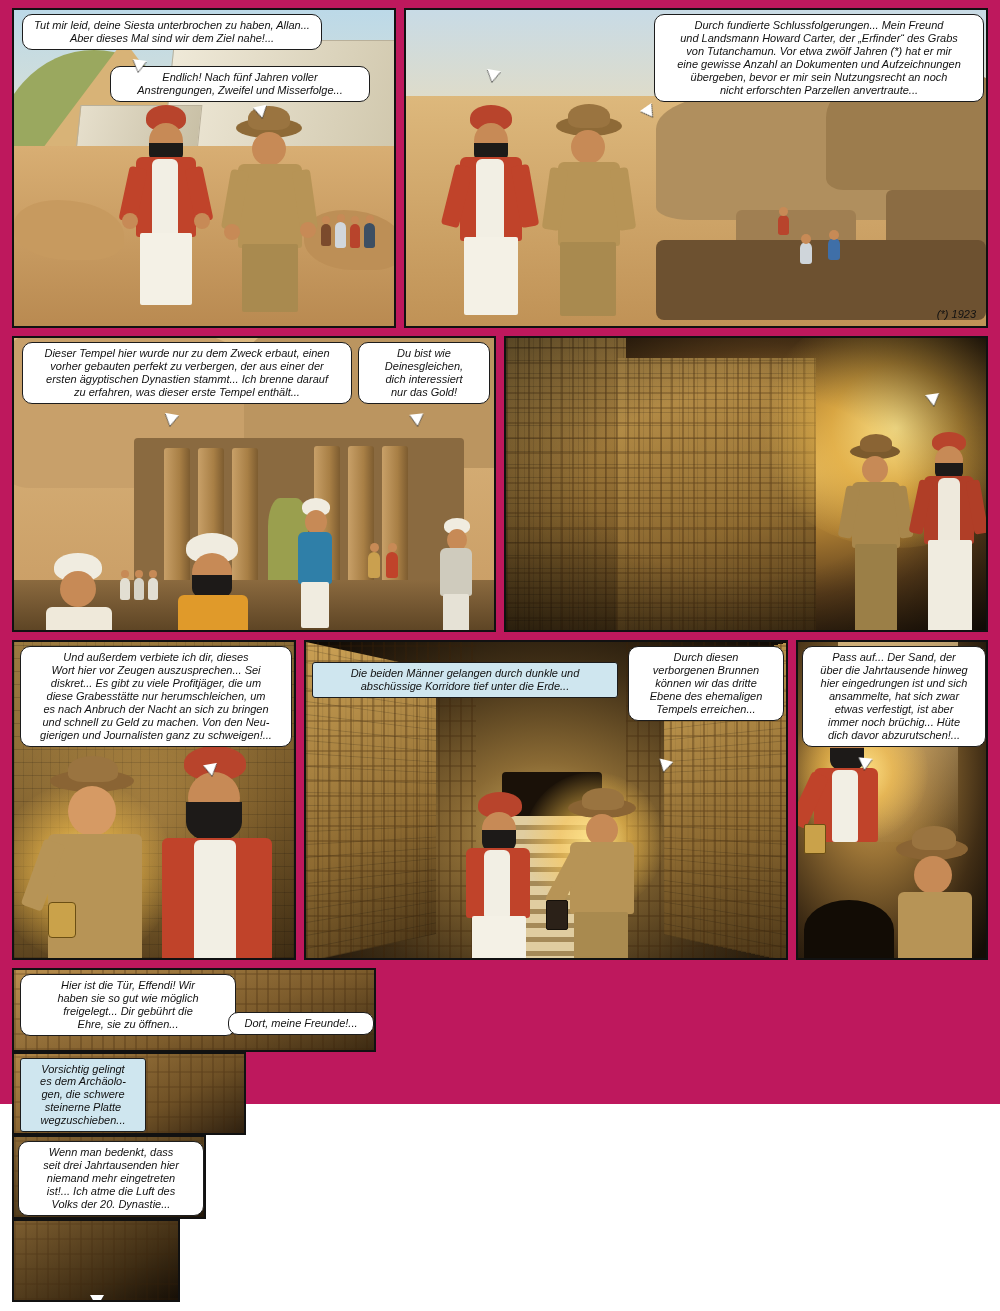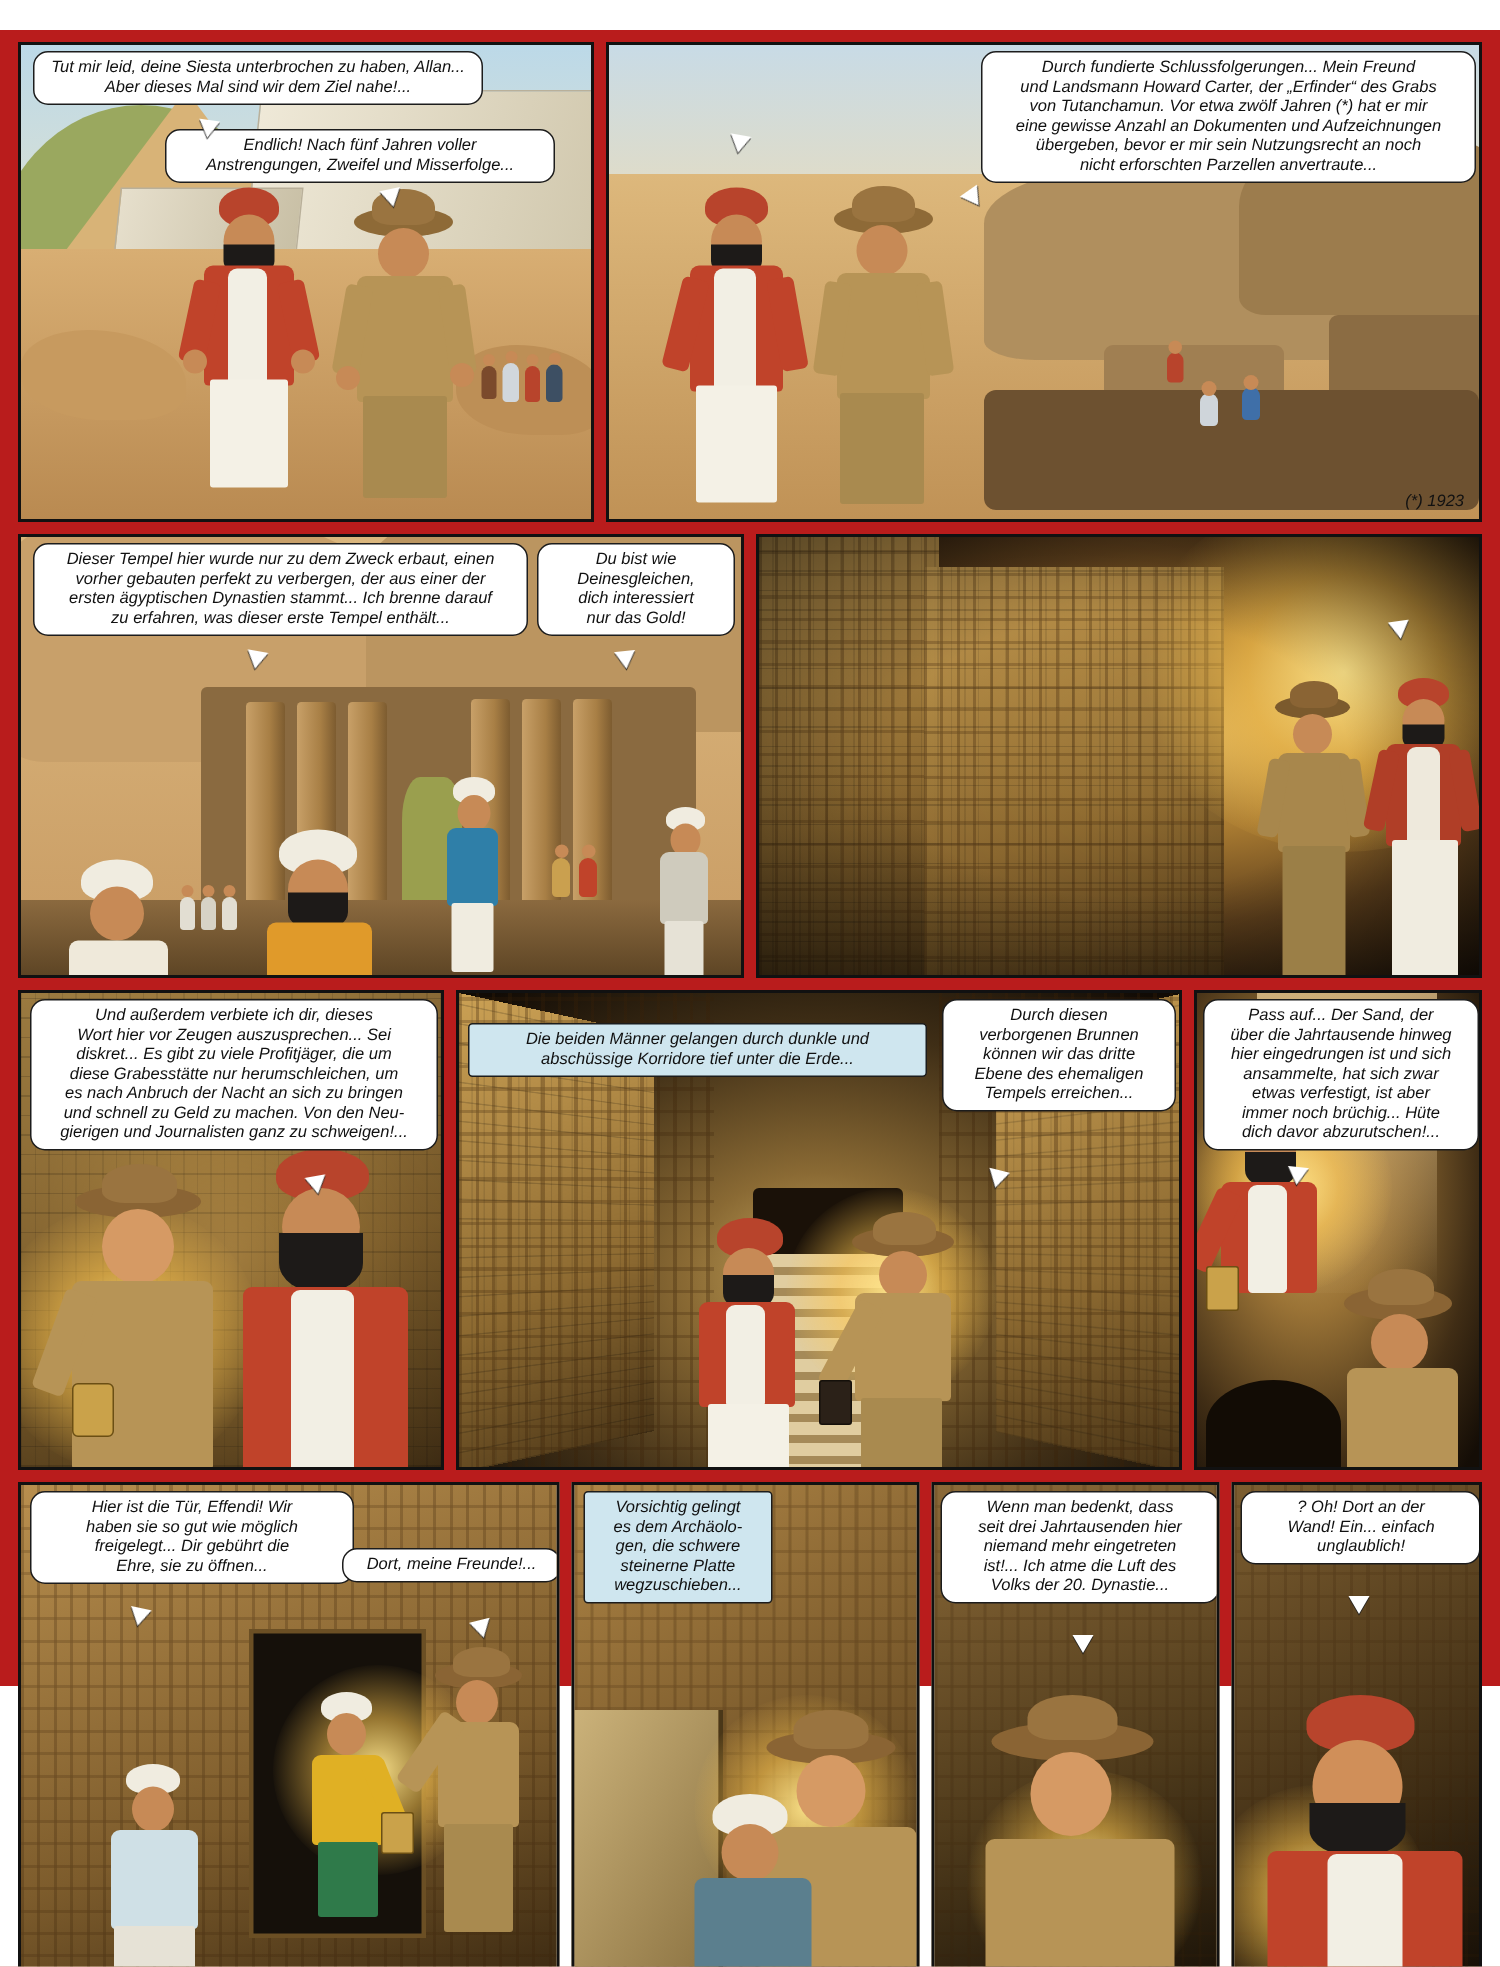--- a/index.html
+++ b/index.html
@@ -10,22 +10,21 @@
   body {
     width: 1000px;
     height: 1311px;
     font-family: "Liberation Sans", sans-serif;
     overflow: hidden;
   }
   .page {
     position: relative;
     width: 1000px;
     height: 1104px;
-    background: #b91c1c;
-    margin-top: 20px;
+    background: #be185d;
   }
   .row {
     display: flex;
     width: 100%;
   }
   .panel {
     position: relative;
     border: 2px solid #111111;
     box-sizing: border-box;
     overflow: hidden;
@@ -535,21 +534,21 @@
 über die Jahrtausende hinweg
 hier eingedrungen ist und sich
 ansammelte, hat sich zwar
 etwas verfestigt, ist aber
 immer noch brüchig... Hüte
 dich davor abzurutschen!...</div>
       <div class="tail" style="left:60px;top:116px;transform:rotate(6deg);"></div>
     </div>
   </div>
 
-  <div class="row" style="position:absolute;left:12px;top:968px;width:976px;height:334px;">
+  <div class="row" style="position:absolute;left:12px;top:968px;width:976px;height:334px;flex-direction:column;">
 
     <div class="panel" style="width:364px;height:334px;margin-right:8px;">
       <div class="stonewall" style="background:linear-gradient(160deg,#b98f4e,#7d5c2c 60%,#3c2a12);"></div>
       <div class="hiero" style="opacity:.45;"></div>
       <div style="position:absolute;left:152px;top:96px;width:112px;height:200px;background:#15100a;border:3px solid #6b4f24;"></div>
       <div class="torchglow" style="left:168px;top:120px;width:140px;height:140px;"></div>
 
       <div class="fig" style="left:184px;top:138px;width:70px;height:150px;">
         <div class="turban-w" style="left:16px;top:0px;width:34px;height:20px;"></div>
         <div class="head" style="left:20px;top:14px;width:26px;height:28px;"></div>
@@ -637,20 +636,17 @@
       <div class="torchglow" style="left:-20px;top:200px;width:150px;height:150px;"></div>
 
       <div class="fig" style="left:18px;top:140px;width:140px;height:194px;">
         <div class="turban" style="left:30px;top:0px;width:72px;height:38px;"></div>
         <div class="head" style="left:34px;top:30px;width:60px;height:62px;background:#d08f59;"></div>
         <div class="beard" style="left:32px;top:72px;width:64px;height:36px;"></div>
         <div class="torso" style="left:4px;top:104px;width:130px;height:90px;background:#c0432a;"></div>
         <div class="torso" style="left:44px;top:106px;width:50px;height:88px;background:#f2efe4;"></div>
       </div>
 
-      <div class="balloon" style="left:4px;top:4px;width:160px;">? Oh! Dort an der
-Wand! Ein... einfach
-unglaublich!</div>
       <div class="tail" style="left:76px;top:74px;transform:rotate(0deg);"></div>
     </div>
   </div>
 
 </div>
 
 </body></html>

